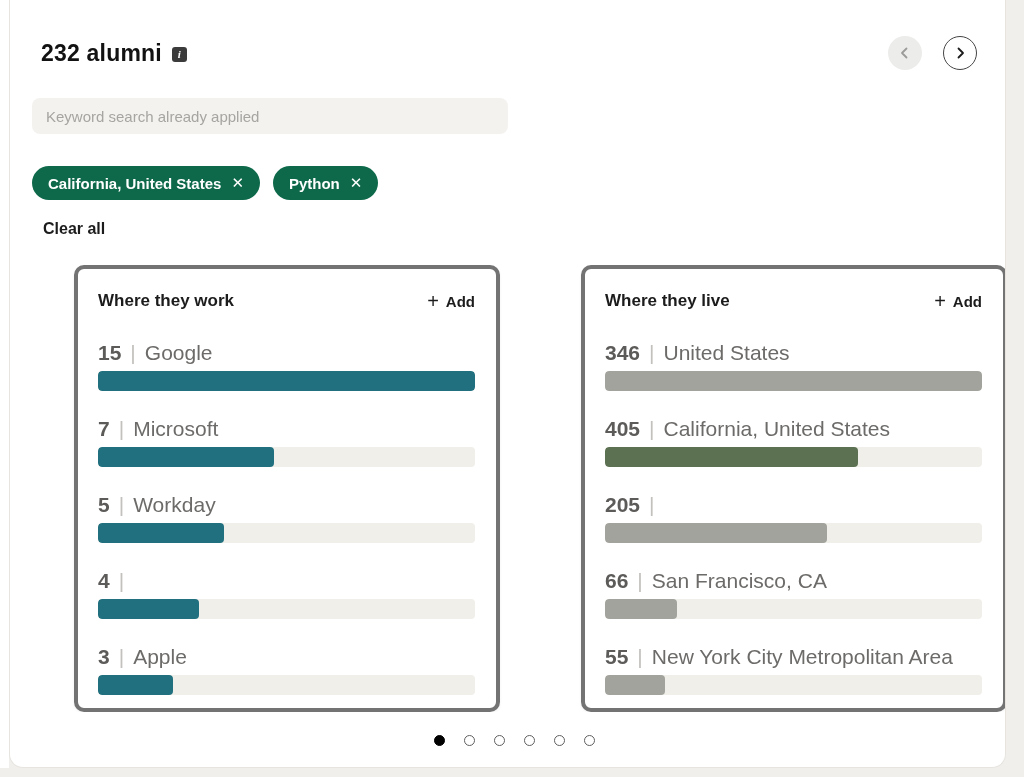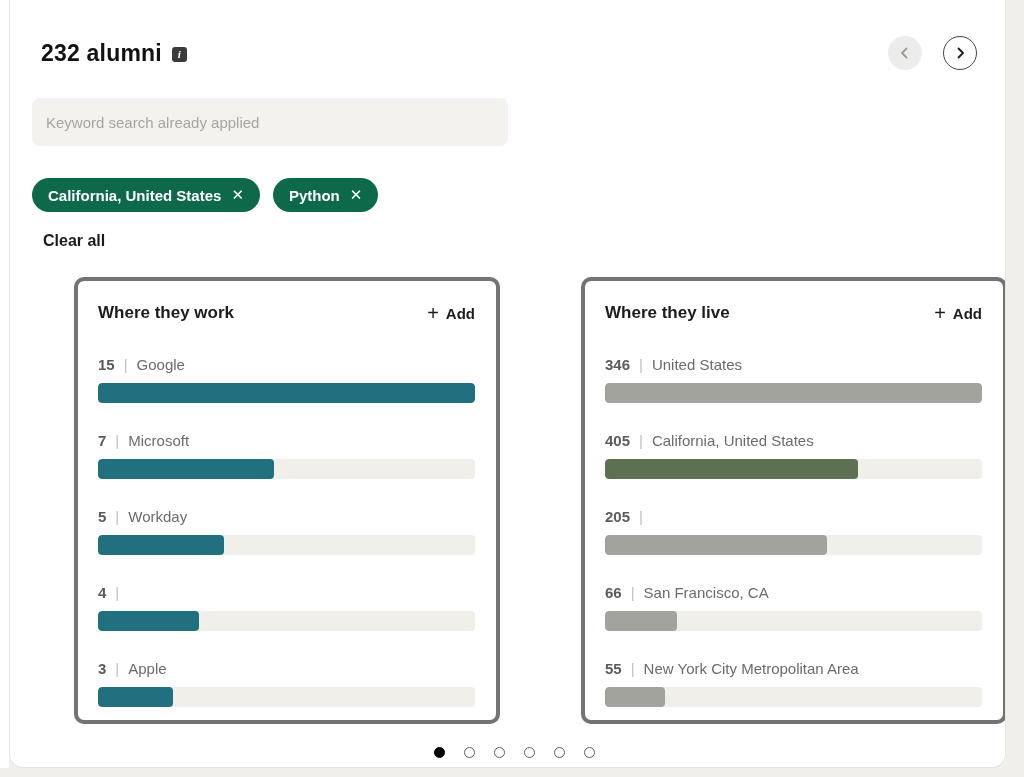--- a/index.html
+++ b/index.html
@@ -39,21 +39,21 @@
   .nav-btn {
     width: 34px; height: 34px; border-radius: 50%;
     display: flex; align-items: center; justify-content: center;
     cursor: pointer;
   }
   .nav-btn.prev { background: #ececea; border: none; }
   .nav-btn.next { background: #fff; border: 1.5px solid #454545; }
   .nav-btn svg { display: block; }
   
   .search-input {
-    display: block; margin-top: 28px; width: 476px; height: 48px;
+    display: block; margin-top: 28px; width: 476px; height: 36px;
     background: #f3f2ef; border: none; border-radius: 8px;
     padding: 0 14px; font-size: 15px; color: #333;
     font-family: "Liberation Sans", sans-serif; outline: none;
   }
   .search-input::placeholder { color: #a6a5a2; }
   
   .pills { margin-top: 32px; display: flex; gap: 13px; }
   .pill {
     height: 34px; border-radius: 17px; background: var(--pill-green, #0d6949);
     color: #fff; display: flex; align-items: center; padding: 0 16px;
@@ -75,21 +75,21 @@
     padding: 22px 21px 20px 20px;
     margin-left: 42px;
   }
   .card-head { display: flex; align-items: center; justify-content: space-between; margin-bottom: 32px; }
   .card-title { font-size: 17px; font-weight: 700; color: #1c1c1c; }
   .add-btn { display: flex; align-items: center; gap: 7px; cursor: pointer; color: #1c1c1c; }
   .add-btn .plus { font-size: 20px; font-weight: 400; line-height: 18px; }
   .add-btn .add-label { font-size: 15px; font-weight: 700; }
   .row { margin-top: 28px; cursor: pointer; }
   .row:first-of-type { margin-top: 0; }
-  .row-label { display: flex; align-items: baseline; gap: 9px; font-size: 15px; line-height: 20px; }
+  .row-label { display: flex; align-items: baseline; gap: 9px; font-size: 21px; line-height: 20px; }
   .row-count { font-weight: 700; color: #5c5b59; }
   .row-sep { color: #c3c1bd; font-weight: 300; }
   .row-name { color: #6c6b69; }
   .bar-track { margin-top: 8px; height: 20px; background: var(--bar-track, #f1efe9); border-radius: 4px; overflow: hidden; }
   .bar-fill { height: 100%; border-radius: 4px; }
   
   .dots { margin-top: 23px; display: flex; justify-content: center; gap: 19px; width: 965px; }
   .dot { width: 11px; height: 11px; border-radius: 50%; border: 1.5px solid #5f5f5f; background: #fff; cursor: pointer; }
   .dot.active { background: #000; border-color: #000; }
 </style>

